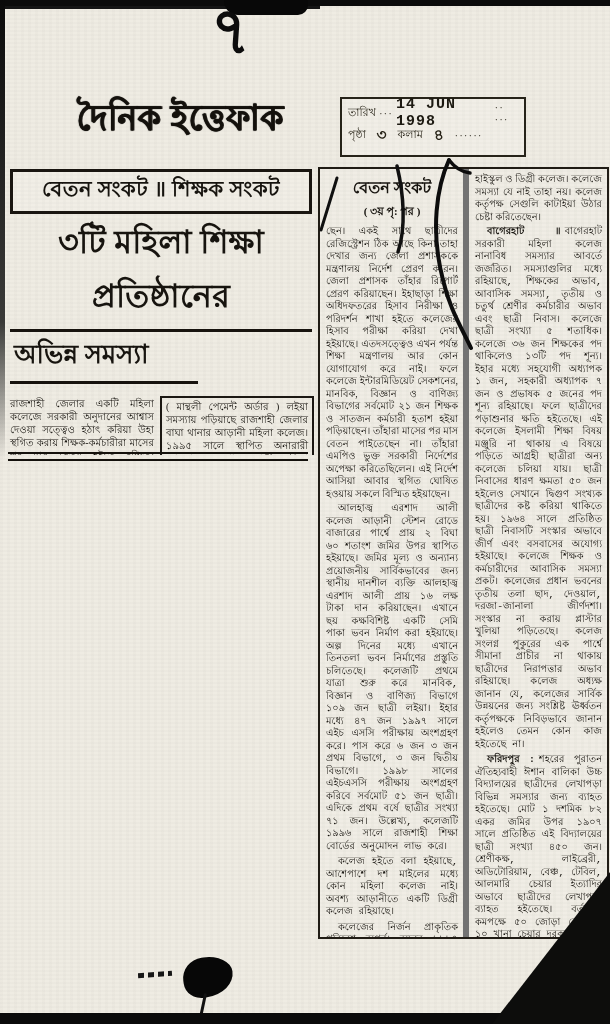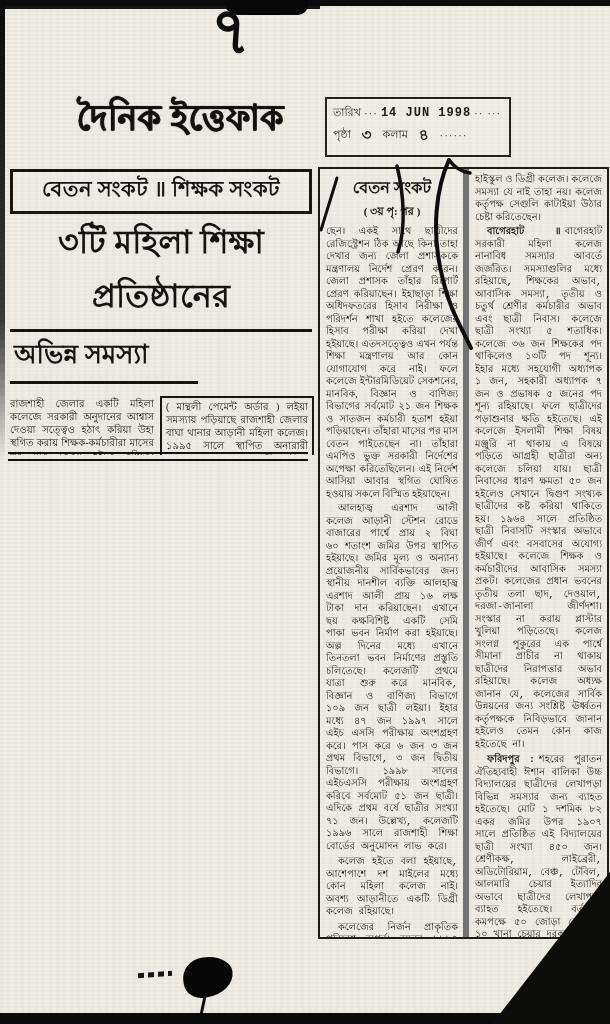--- a/index.html
+++ b/index.html
@@ -23,25 +23,25 @@
   .ink-drip{left:201px;top:993px;width:3px;height:30px;background:#111;transform:rotate(12deg);border-radius:2px;}
   .ink-dashes{left:138px;top:972px;width:34px;height:5px;
       background:repeating-linear-gradient(90deg,#161616 0 6px,transparent 6px 10px);transform:rotate(-4deg);}
   
   .hand-seven{left:210px;top:0px;font-size:64px;font-weight:bold;line-height:62px;
       transform:rotate(4deg);color:#0c0c0c;font-family:"DejaVu Sans",sans-serif;}
   
   .masthead{left:82px;top:94px;width:220px;font-size:31px;font-weight:bold;letter-spacing:1px;
       color:#14110c;text-shadow:0 0 1px #141414,1px 0 0 #2a2620;transform:scale(1.05,1.15);}
   
-  .stamp{left:325px;top:97px;width:170px;height:50px;border:2px solid #262319;padding:3px 6px;
+  .stamp{left:340px;top:97px;width:170px;height:50px;border:2px solid #262319;padding:3px 6px;
       font-size:11px;color:#262216;background:rgba(255,255,255,.15);}
   .stamp-row{display:flex;align-items:center;gap:3px;height:22px;}
   .stamp-date{font-family:"Liberation Mono","DejaVu Sans Mono",monospace;font-weight:bold;
-      font-size:12px;letter-spacing:1px;color:#1d1a12;}
+      font-size:15px;letter-spacing:1px;color:#1d1a12;}
   .stamp-hand{font-size:15px;font-weight:bold;transform:rotate(-10deg);display:inline-block;margin:0 8px;}
   .stamp-dots{letter-spacing:1px;color:#3a362c;}
   
   .left-block{left:8px;top:169px;width:306px;height:286px;overflow:hidden;}
   .kicker-box{border:3px solid #191510;margin:0 2px;padding:1px 2px 3px;text-align:center;
       font-size:21px;font-weight:bold;letter-spacing:.5px;background:rgba(255,255,255,.12);}
   .headline1{font-size:32px;font-weight:bold;text-align:center;margin:3px 2px 0;
       border-bottom:3px solid #17130e;padding-bottom:4px;letter-spacing:.3px;}
   .headline2{font-size:26px;font-weight:bold;text-align:left;margin:2px 2px 12px;width:180px;
       border-bottom:3px solid #17130e;padding:0 4px 3px;}

